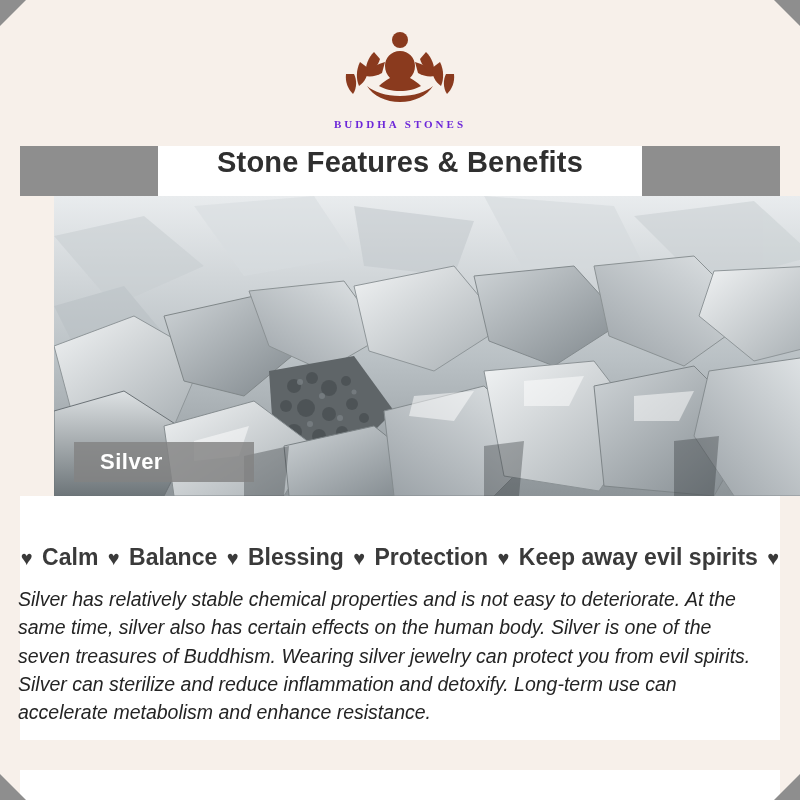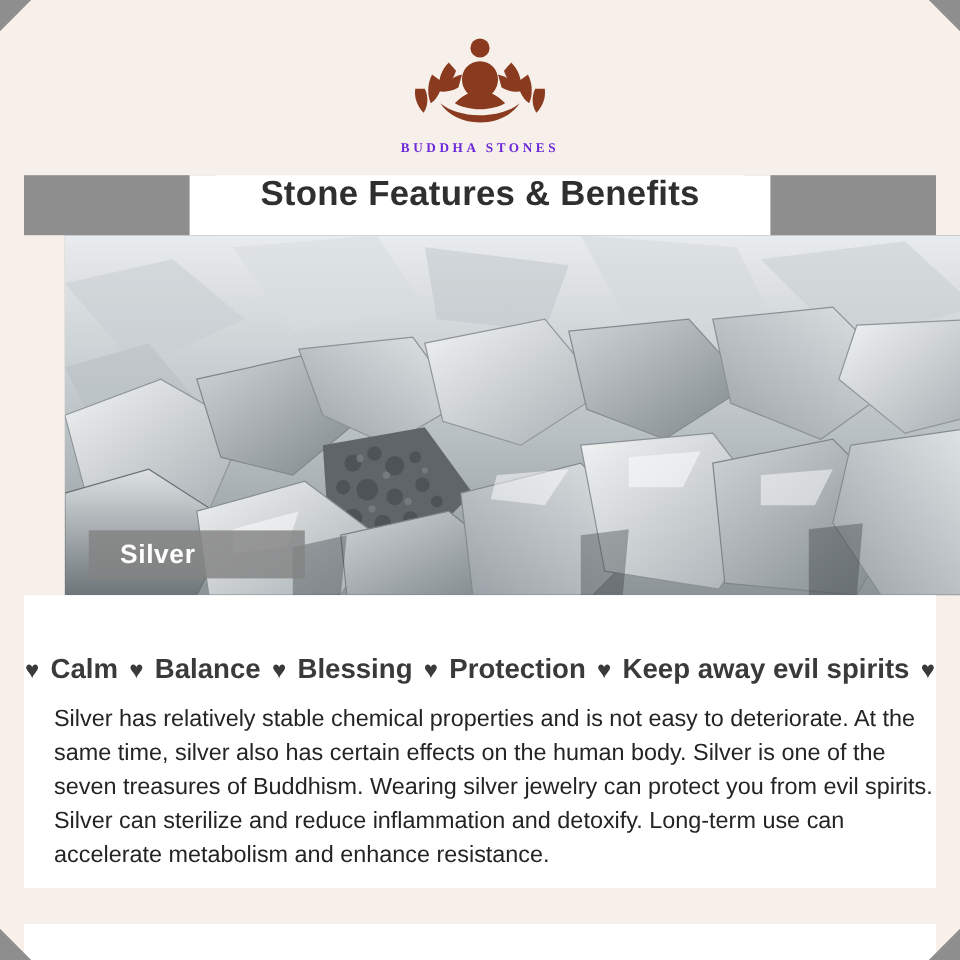--- a/index.html
+++ b/index.html
@@ -188,26 +188,27 @@
   .heart {
     color: #3a3a3a;
     font-size: 20px;
     padding: 0 3px;
   }
 
   
   .body-text {
     position: absolute;
     top: 585px;
-    left: 45px;
+    left: 18px;
     width: 746px;
     font-size: 19.5px;
     line-height: 1.45;
     color: #242424;
     text-align: left;
+    font-style: italic;
   }
 
   
   .bottom-band {
     position: absolute;
     left: 0;
     bottom: 0;
     width: 800px;
     height: 60px;
     background: #f7f0ea;

